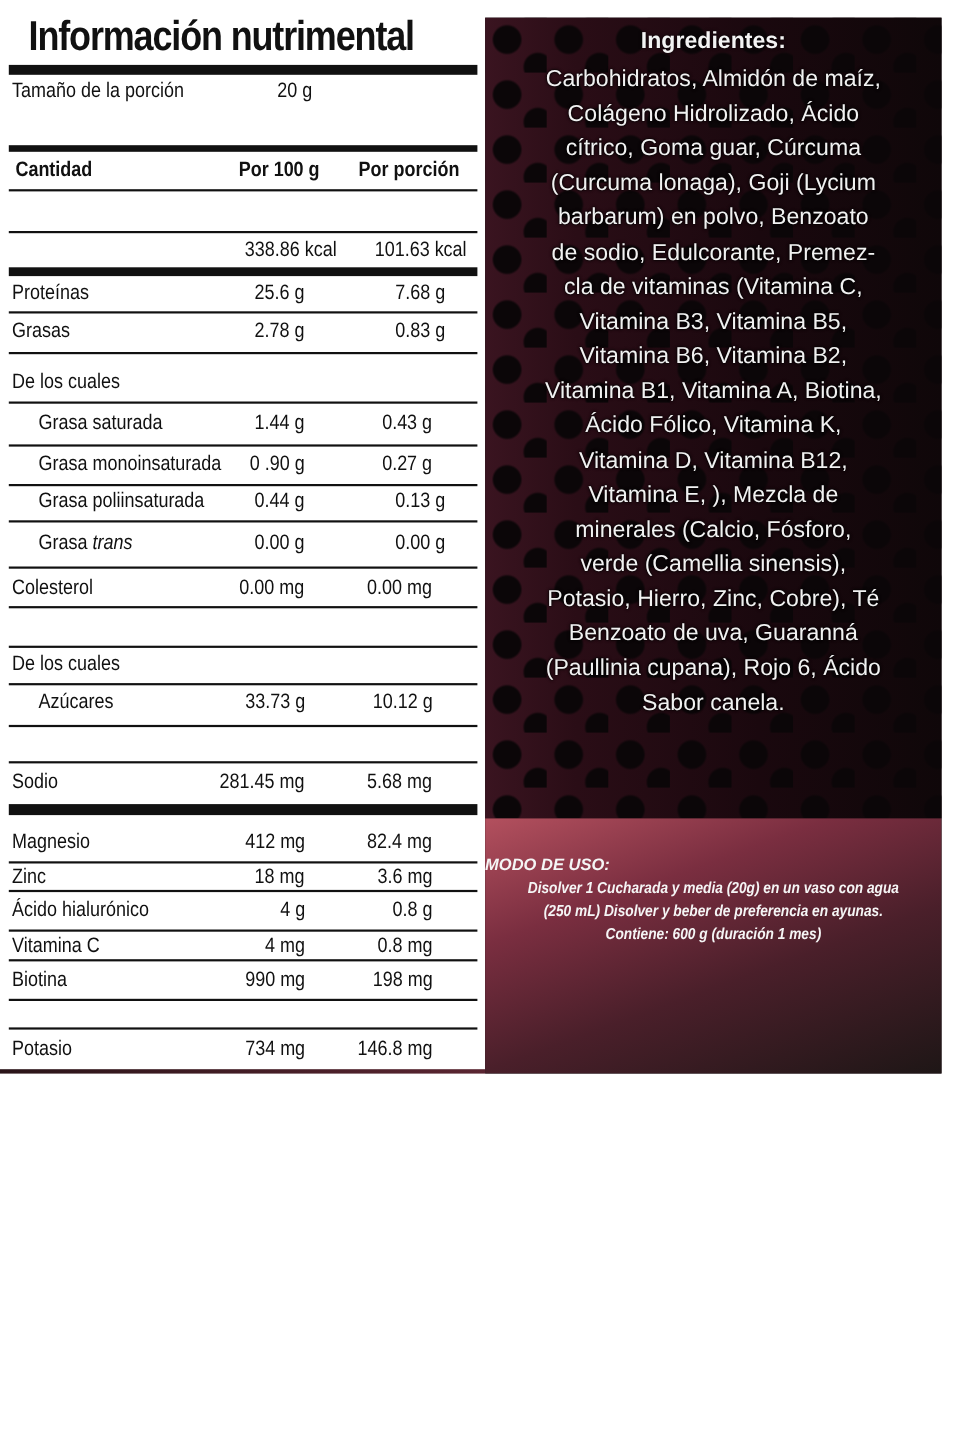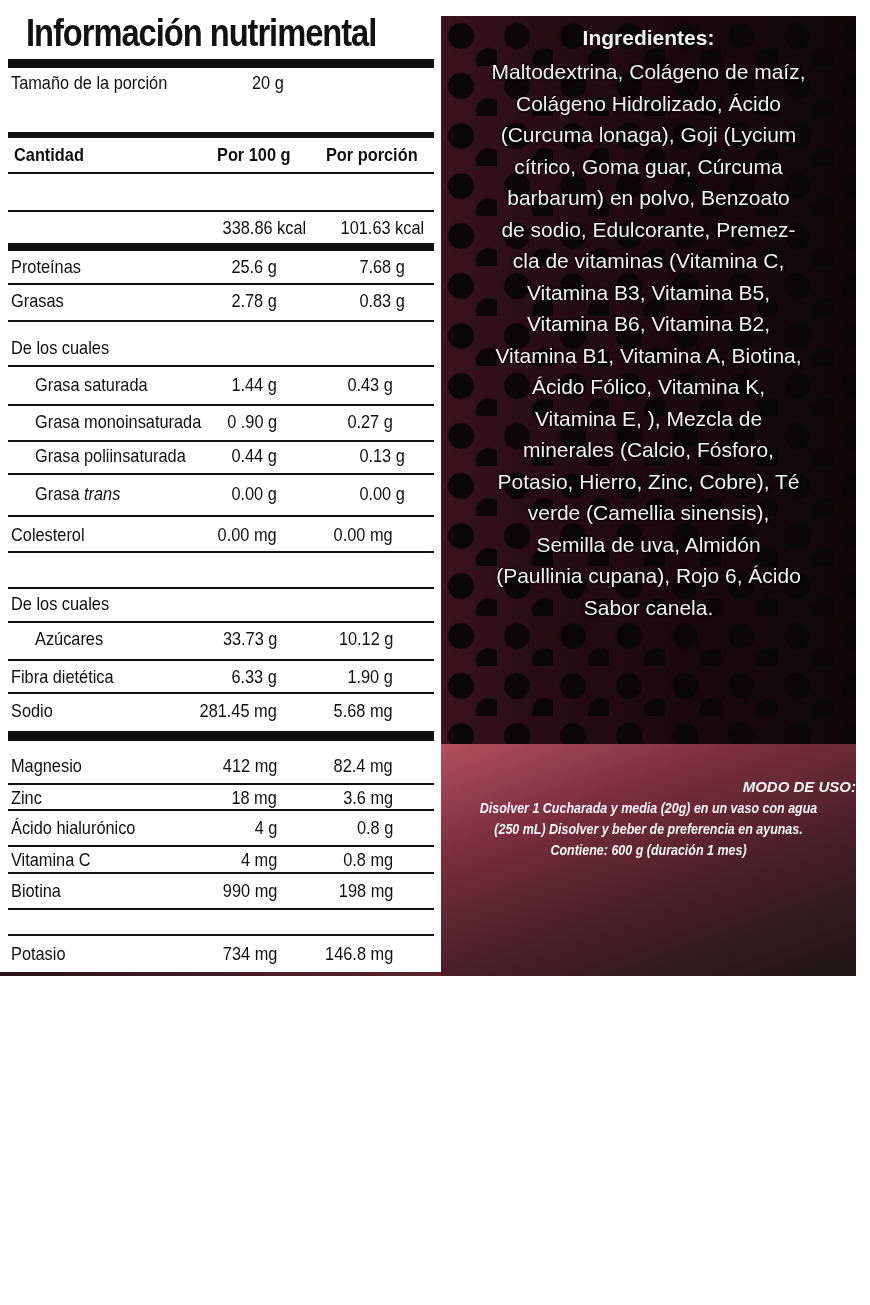--- a/index.html
+++ b/index.html
@@ -49,21 +49,21 @@
   }
   .ing-text {
     position: absolute; left: 10px; width: 395px; top: 40px; text-align: center;
     font-size: 21px; line-height: 31.5px; color: #f1f1f1; text-shadow: 0 0 3px #000, 0 0 2px #000;
   }
   .usage {
     position: absolute; left: 0; top: 728px; width: 415px; height: 232px;
     background: linear-gradient(160deg, #b3505e 0%, #7a2e40 30%, #4a1f2a 60%, #1e1616 100%);
   }
   .usage-title {
-    position: absolute; left: 0; width: 415px; top: 34px; text-align: right; color: #f5f5f5;
+    position: absolute; left: 0; width: 415px; top: 34px; text-align: left; color: #f5f5f5;
     font-size: 15px; font-weight: bold; font-style: italic;
   }
   .usage-text {
     position: absolute; left: -4px; width: 423px; top: 54px; text-align: center; color: #f5f5f5;
     font-size: 14.5px; font-weight: bold; font-style: italic; line-height: 21px;
     transform: scaleX(0.86); transform-origin: center top;
   }
   .bottom-strip {
     position: absolute; left: 0; top: 972px; width: 441px; height: 4px;
     background: linear-gradient(90deg, #2a1418, #5a2531);
@@ -155,25 +155,20 @@
   </div>
   <div class="rule" style="top:621px;height:2px"></div>
 
   <div class="row" style="top:624px">
     <span class="lbl indent">Azúcares</span>
     <span class="c1">33.73 g</span>
     <span class="c2">10.12 g</span>
   </div>
   <div class="rule" style="top:659px;height:2px"></div>
 
-  <div class="row" style="top:662px">
-    <span class="lbl">Fibra dietética</span>
-    <span class="c1">6.33 g</span>
-    <span class="c2">1.90 g</span>
-  </div>
   <div class="rule" style="top:692px;height:2px"></div>
 
   <div class="row" style="top:696px">
     <span class="lbl">Sodio</span>
     <span class="c1">281.45 mg</span>
     <span class="c2">5.68 mg</span>
   </div>
   <div class="rule" style="top:731px;height:10px"></div>
 
   <div class="row" style="top:751px">
@@ -213,36 +208,37 @@
     <span class="c2">146.8 mg</span>
   </div>
 </div>
 
 <div class="bottom-strip"></div>
 
 <div class="right">
   <div class="pattern"></div>
   <div class="ing-title">Ingredientes:</div>
   <div class="ing-text">
-    <div>Maltodextrina, Colágeno de maíz,</div>
+    <div>Carbohidratos, Almidón de maíz,</div>
     <div>Colágeno Hidrolizado, Ácido</div>
+    <div>cítrico, Goma guar, Cúrcuma</div>
     <div>(Curcuma lonaga), Goji (Lycium</div>
-    <div>cítrico, Goma guar, Cúrcuma</div>
     <div>barbarum) en polvo, Benzoato</div>
     <div>de sodio, Edulcorante, Premez-</div>
     <div>cla de vitaminas (Vitamina C,</div>
     <div>Vitamina B3, Vitamina B5,</div>
     <div>Vitamina B6, Vitamina B2,</div>
     <div>Vitamina B1, Vitamina A, Biotina,</div>
     <div>Ácido Fólico, Vitamina K,</div>
+    <div>Vitamina D, Vitamina B12,</div>
     <div>Vitamina E, ),  Mezcla de</div>
     <div>minerales (Calcio, Fósforo,</div>
+    <div>verde (Camellia sinensis),</div>
     <div>Potasio, Hierro, Zinc, Cobre), Té</div>
-    <div>verde (Camellia sinensis),</div>
-    <div>Semilla de uva, Almidón</div>
+    <div>Benzoato de uva, Guaranná</div>
     <div>(Paullinia cupana), Rojo 6, Ácido</div>
     <div>Sabor canela.</div>
   </div>
 
   <div class="usage">
     <div class="usage-title">MODO DE USO:</div>
     <div class="usage-text">
       <div>Disolver 1 Cucharada y media (20g) en un vaso con agua</div>
       <div>(250 mL) Disolver y beber de preferencia en ayunas.</div>
       <div>Contiene: 600 g (duración 1 mes)</div>

